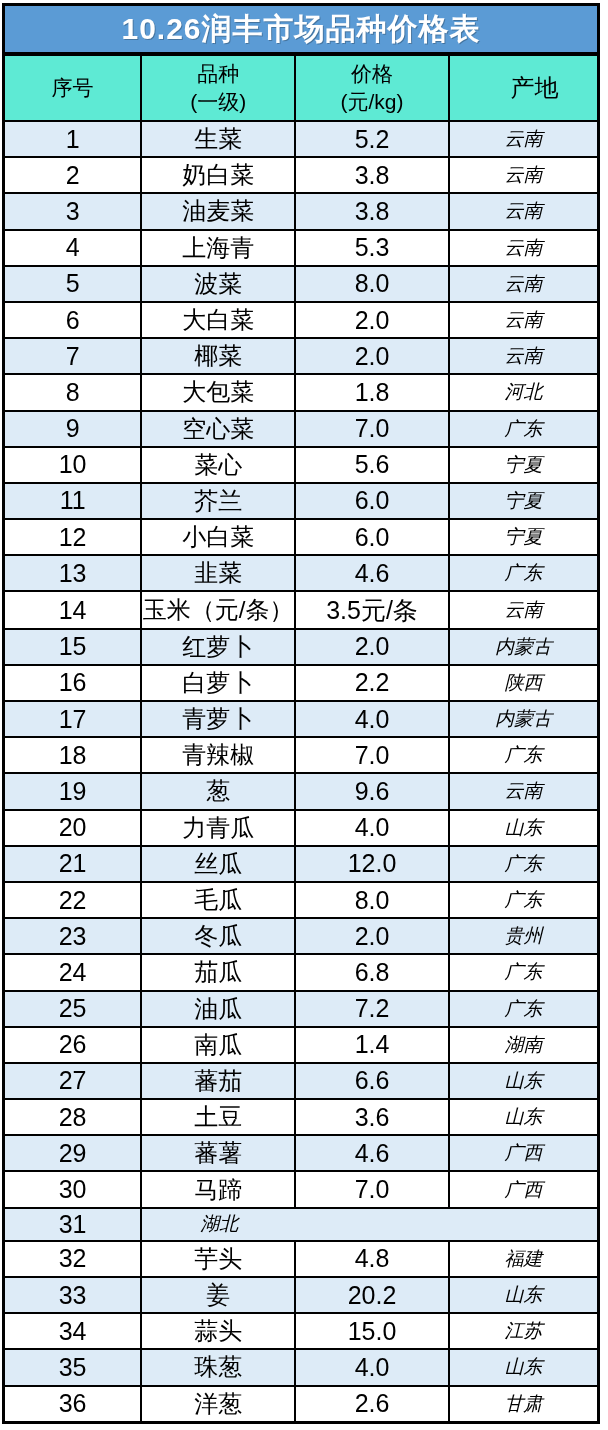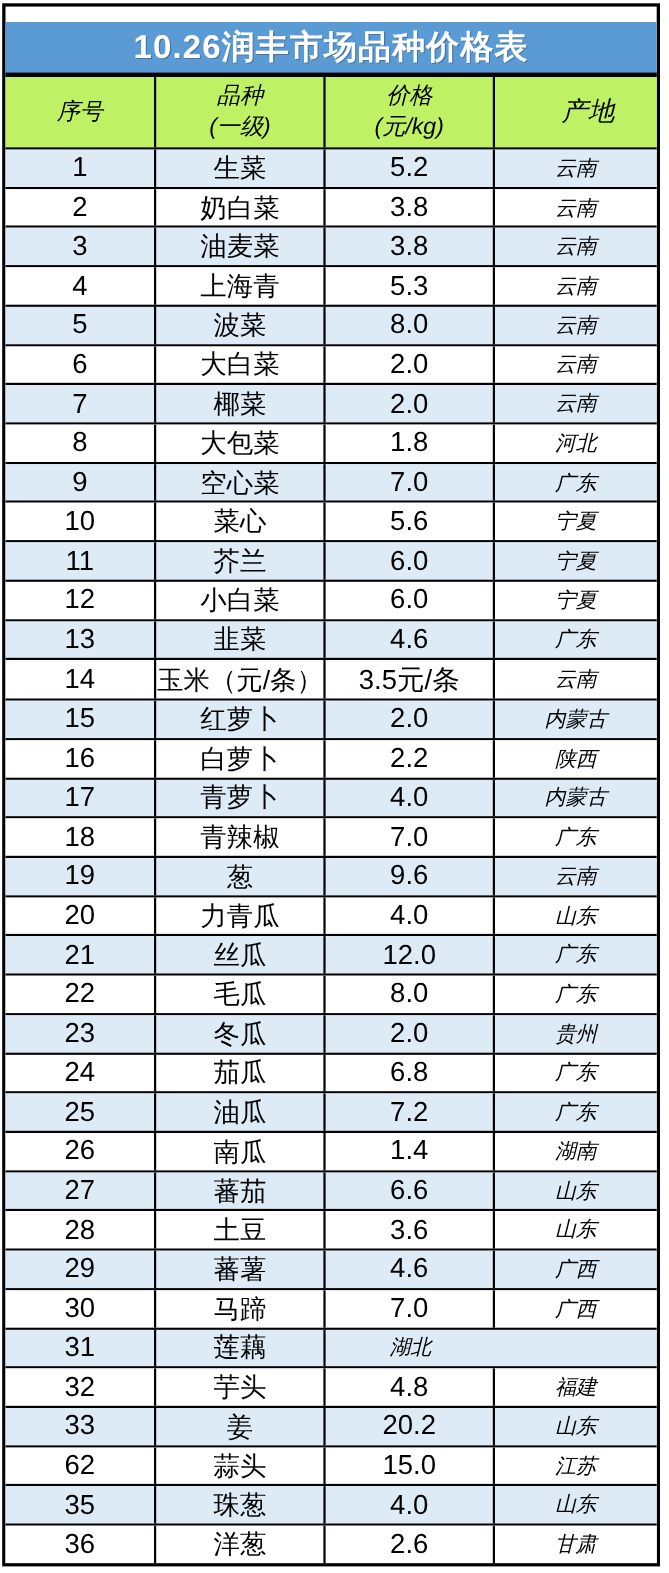--- a/index.html
+++ b/index.html
@@ -24,39 +24,37 @@
     background: #ffffff;
   }
   .title-bar {
     height: 50px;
     flex: 0 0 50px;
     background: var(--title-bg, #5B9BD5);
     border-bottom: 4px solid var(--border-color, #000);
     display: flex;
     align-items: center;
     justify-content: center;
-    margin-top: 14px;
   }
   .title-bar .title-text {
     color: var(--title-fg, #fff);
     font-size: 30px;
     font-weight: bold;
     letter-spacing: 1px;
     text-shadow: 1px 1px 0 rgba(0,0,0,0.25);
   }
   .grid-row {
     display: grid;
     grid-template-columns: 140fr 157fr 157fr 150fr;
   }
   .header-row {
     flex: 0 0 66px;
     height: 66px;
     border-bottom: 2px solid var(--border-color, #000);
-    background: #bef264;
-    font-style: italic;
+    background: #5eead4;
   }
   .cell {
     border-right: 2px solid var(--border-color, #000);
     display: flex;
     flex-direction: column;
     align-items: center;
     justify-content: center;
     overflow: hidden;
     white-space: nowrap;
   }
@@ -313,40 +311,39 @@
 
   <div class="grid-row data-row">
     <div class="cell num">30</div>
     <div class="cell name">马蹄</div>
     <div class="cell price">7.0</div>
     <div class="cell origin">广西</div>
   </div>
 
   <div class="grid-row data-row stripe">
     <div class="cell num">31</div>
-    <div class="cell name">莲藕</div>
     <div class="cell origin">湖北</div>
   </div>
 
   <div class="grid-row data-row">
     <div class="cell num">32</div>
     <div class="cell name">芋头</div>
     <div class="cell price">4.8</div>
     <div class="cell origin">福建</div>
   </div>
 
   <div class="grid-row data-row stripe">
     <div class="cell num">33</div>
     <div class="cell name">姜</div>
     <div class="cell price">20.2</div>
     <div class="cell origin">山东</div>
   </div>
 
   <div class="grid-row data-row">
-    <div class="cell num">62</div>
+    <div class="cell num">34</div>
     <div class="cell name">蒜头</div>
     <div class="cell price">15.0</div>
     <div class="cell origin">江苏</div>
   </div>
 
   <div class="grid-row data-row stripe">
     <div class="cell num">35</div>
     <div class="cell name">珠葱</div>
     <div class="cell price">4.0</div>
     <div class="cell origin">山东</div>

